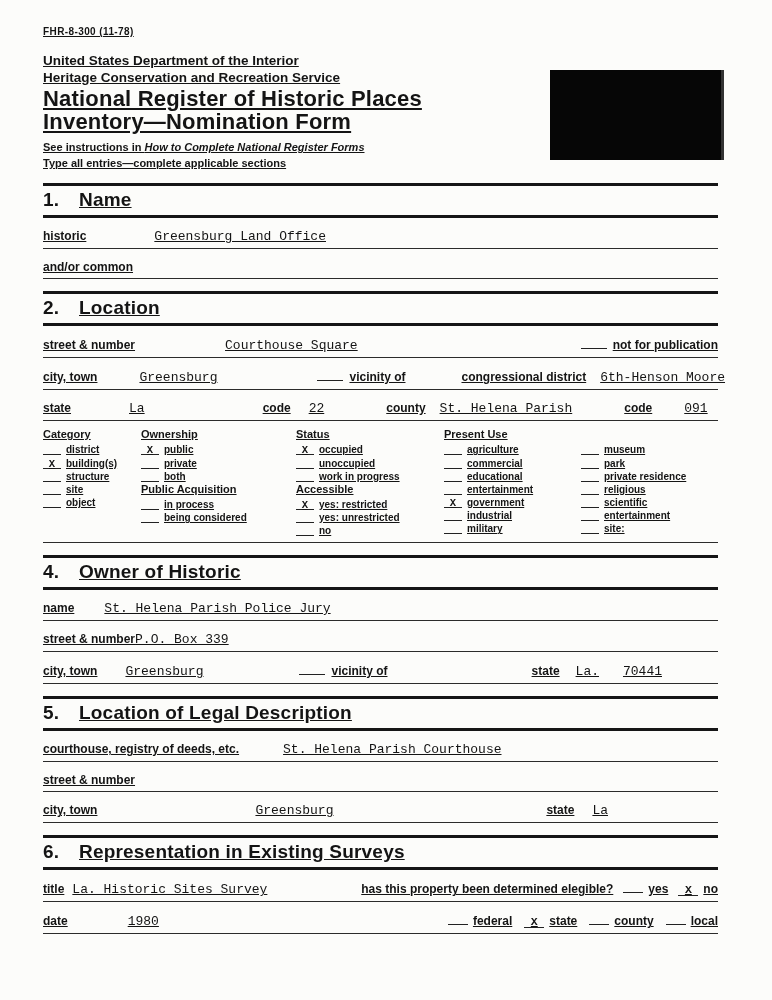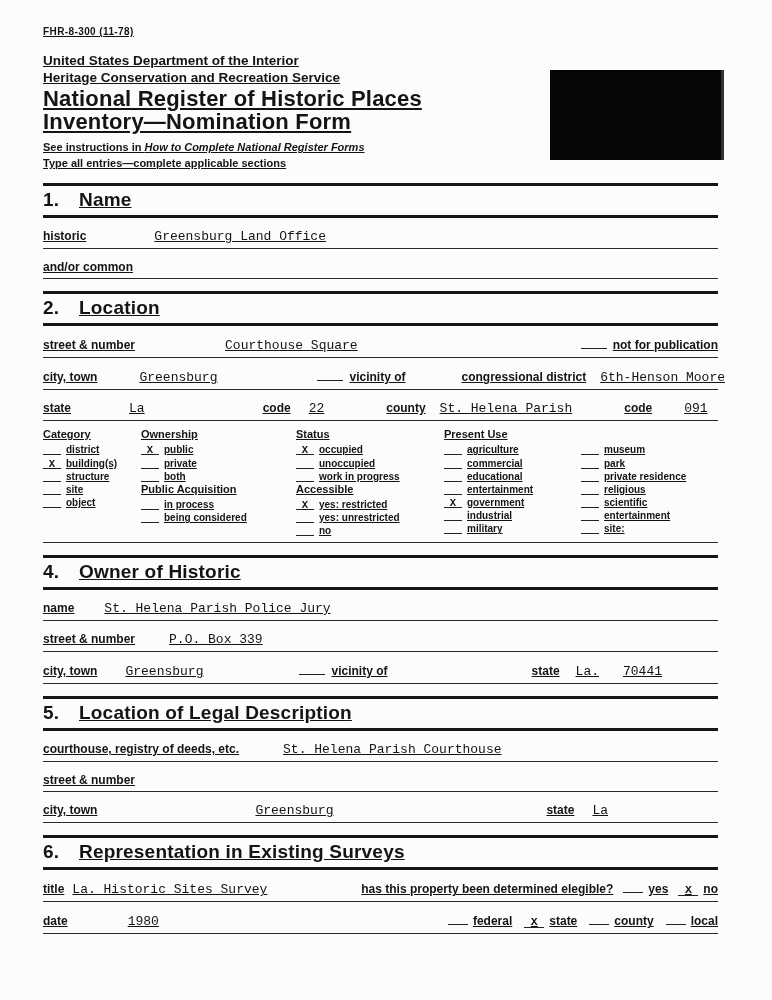--- a/index.html
+++ b/index.html
@@ -264,21 +264,21 @@
     <div>
       <div class="sec-head">
         <span class="sec-num">4.</span><span>Owner of Historic</span>
       </div>
       <div class="row">
         <span class="lbl">name</span>
         <span class="val" style="margin-left:30px">St. Helena Parish Police Jury</span>
       </div>
       <div class="row">
         <span class="lbl">street &amp; number</span>
-        <span class="val" style="margin-left:34px">P.O. Box 339</span>
+        <span class="val" style="">P.O. Box 339</span>
       </div>
       <div class="row">
         <span class="lbl">city, town</span>
         <span class="val" style="margin-left:28px">Greensburg</span>
         <span class="chk" style="width:26px;min-width:26px;margin-left:96px;margin-right:6px"></span>
         <span class="lbl">vicinity of</span>
         <span class="spacer"></span>
         <span class="lbl">state</span>
         <span class="val" style="margin-left:16px">La.</span>
         <span class="val" style="margin-left:24px;margin-right:56px">70441</span>

